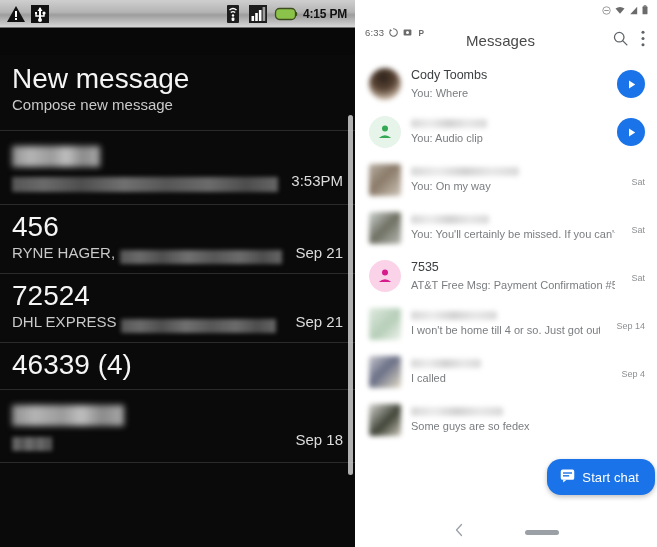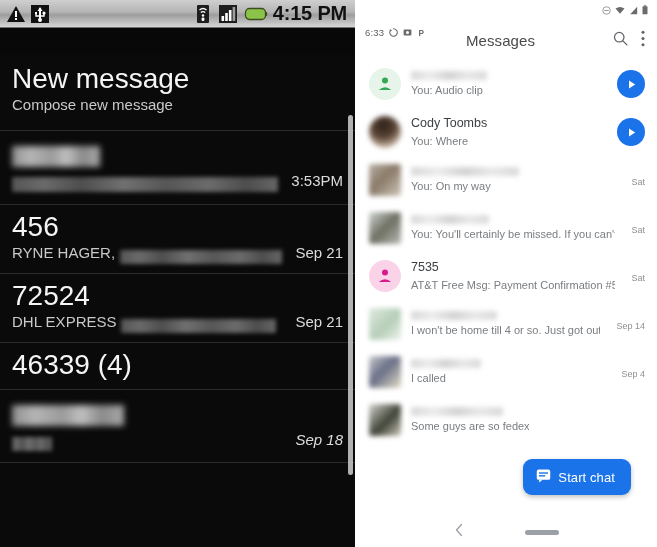--- a/index.html
+++ b/index.html
@@ -46,21 +46,21 @@
     display: flex;
     align-items: center;
     gap: 5px;
   }
   .sb-icon {
     width: 20px;
     height: 20px;
     display: block;
   }
   .sb-clock {
-    font-size: 20px;
+    font-size: 12px;
     font-weight: bold;
     color: #111;
     letter-spacing: -0.2px;
     margin-left: 4px;
     margin-right: 2px;
     font-family: "Liberation Sans", sans-serif;
   }
   .legacy-titlebar {
     height: 27px;
     background: linear-gradient(to bottom, #6f6f6f 0%, #595959 40%, #4a4a4a 60%, #6a6a6a 100%);
@@ -288,25 +288,25 @@
     border-radius: 50%;
     background: #1a73e8;
     display: flex;
     align-items: center;
     justify-content: center;
     flex: 0 0 28px;
   }
   .m-play svg { display: block; }
   .m-fab {
     position: absolute;
-    right: 26px;
+    right: 2px;
     bottom: 52px;
     height: 36px;
     background: #1a73e8;
-    border-radius: 9px;
+    border-radius: 14px;
     display: flex;
     align-items: center;
     gap: 7px;
     padding: 0 16px 0 13px;
     box-shadow: 0 2px 5px rgba(0,0,0,.25);
   }
   .m-fab-label {
     color: #ffffff;
     font-size: 13px;
     letter-spacing: .1px;
@@ -425,21 +425,21 @@
           <span class="row-sub">DHL EXPRESS</span>
           <span class="redact" style="width:155px;height:14px;"></span>
           <span class="row-date">Sep 21</span>
         </div>
       </div>
 
       <div class="legacy-row">
         <div class="row-title">46339 (4)</div>
       </div>
 
-      <div class="legacy-row" style="padding-top:11px;padding-bottom:11px;font-style:italic;">
+      <div class="legacy-row" style="padding-top:11px;padding-bottom:11px;">
         <div class="row-title">
           <span class="redact redact-title" style="width:112px;"></span>
         </div>
         <div class="row-sub-line">
           <span class="redact" style="width:40px;height:14px;"></span>
           <span class="row-date">Sep 18</span>
         </div>
       </div>
 
 
@@ -511,44 +511,44 @@
             <circle cx="2" cy="9" r="1.6" fill="#5f6368"></circle>
             <circle cx="2" cy="15.5" r="1.6" fill="#5f6368"></circle>
           </svg>
         </span>
       </div>
     </div>
 
     <div class="m-list">
 
       <div class="m-row">
-        <div class="m-avatar green">
-          <svg class="m-avatar-person" viewBox="0 0 18 18">
-            <circle cx="9" cy="5.6" r="3" fill="#34a853"></circle>
-            <path d="M2.8 15 Q9 9.4 15.2 15 Z" fill="#34a853"></path>
-          </svg>
-        </div>
-        <div class="m-rowtext">
-          <div class="m-name redact-m" style="width:76px;"></div>
-          <div class="m-snippet">You: Audio clip</div>
+        <div class="m-avatar photo" style="background:radial-gradient(circle at 45% 30%, #2b2119 0%, #5a4435 42%, #c7b6a4 75%, #efe7dc 100%);"></div>
+        <div class="m-rowtext">
+          <div class="m-name">Cody Toombs</div>
+          <div class="m-snippet">You: Where</div>
         </div>
         <div class="m-meta">
           <div class="m-play">
             <svg width="11" height="11" viewBox="0 0 11 11">
               <polygon points="3,1.6 9.2,5.5 3,9.4" fill="#ffffff"></polygon>
             </svg>
           </div>
         </div>
       </div>
 
       <div class="m-row">
-        <div class="m-avatar photo" style="background:radial-gradient(circle at 45% 30%, #2b2119 0%, #5a4435 42%, #c7b6a4 75%, #efe7dc 100%);"></div>
-        <div class="m-rowtext">
-          <div class="m-name">Cody Toombs</div>
-          <div class="m-snippet">You: Where</div>
+        <div class="m-avatar green">
+          <svg class="m-avatar-person" viewBox="0 0 18 18">
+            <circle cx="9" cy="5.6" r="3" fill="#34a853"></circle>
+            <path d="M2.8 15 Q9 9.4 15.2 15 Z" fill="#34a853"></path>
+          </svg>
+        </div>
+        <div class="m-rowtext">
+          <div class="m-name redact-m" style="width:76px;"></div>
+          <div class="m-snippet">You: Audio clip</div>
         </div>
         <div class="m-meta">
           <div class="m-play">
             <svg width="11" height="11" viewBox="0 0 11 11">
               <polygon points="3,1.6 9.2,5.5 3,9.4" fill="#ffffff"></polygon>
             </svg>
           </div>
         </div>
       </div>
 

